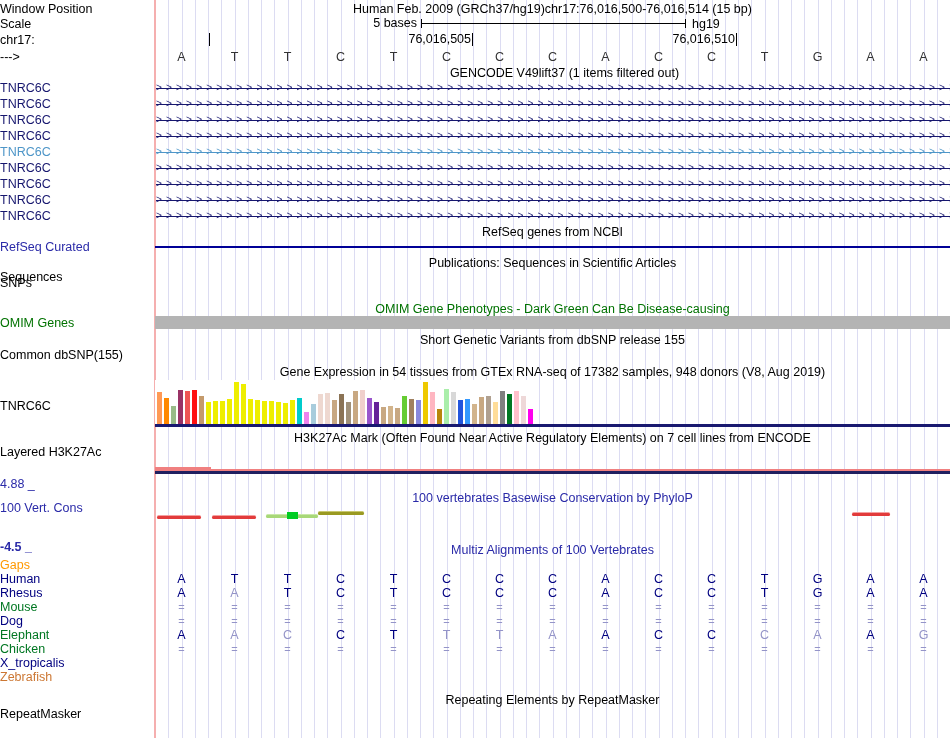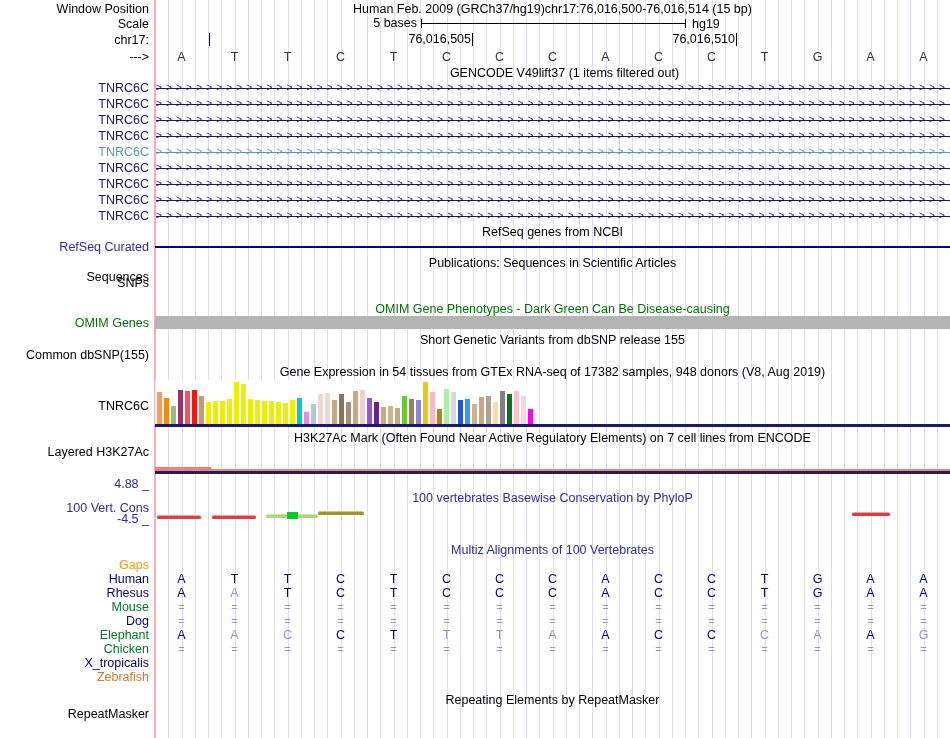--- a/index.html
+++ b/index.html
@@ -1,21 +1,21 @@
 <!DOCTYPE html>
 <html><head>
 <meta charset="utf-8">
 <style>
   html,body{margin:0;padding:0;background:#fff;}
   #screen{position:relative;width:950px;height:738px;background:#fff;overflow:hidden;
           font-family:"Liberation Sans",sans-serif;font-size:12.5px;color:#000;}
   .gridlines{position:absolute;left:155px;top:0;width:795px;height:738px;z-index:0;
              background:repeating-linear-gradient(to right,#DCDCF2 0 1px,transparent 1px 13.25px);}
   .guide{position:absolute;left:154px;top:0;width:2px;height:738px;background:#F5AFAF;z-index:1;}
-  .llabel{position:absolute;left:0;width:149px;text-align:right;height:14px;line-height:14px;
+  .llabel{position:absolute;left:0;width:149px;height:14px;line-height:14px;
           white-space:nowrap;z-index:3;}
   .ctitle{position:absolute;left:155px;width:795px;text-align:center;height:14px;line-height:14px;
           white-space:nowrap;z-index:3;}
   .tick{position:absolute;width:1px;background:#000;z-index:3;}
   .hline{position:absolute;z-index:3;}
   .blue{color:#2A2AA8;}
   .green{color:#007200;}
   .rnum{position:absolute;height:13px;line-height:13px;text-align:right;z-index:3;}
   .gene-row{position:absolute;left:0;width:950px;height:14px;z-index:2;}
   .gene-line{position:absolute;left:156px;right:0;top:1px;height:12px;overflow:hidden;
@@ -202,21 +202,21 @@
   <div class="ctitle blue" style="top:491px;">100 vertebrates Basewise Conservation by PhyloP</div>
   <div class="llabel blue" style="top:501px;">100 Vert. Cons</div>
   <div id="phylop-marks">
       <div class="mark" style="left: 157px; top: 516px; width: 44px; height: 3px; background: rgb(226, 59, 59); box-shadow: rgb(244, 160, 160) 0px -1px 0px;"></div>
       <div class="mark" style="left: 212px; top: 516px; width: 44px; height: 3px; background: rgb(226, 59, 59); box-shadow: rgb(244, 160, 160) 0px -1px 0px;"></div>
       <div class="mark" style="left: 266px; top: 515px; width: 52px; height: 3px; background: rgb(168, 216, 120); box-shadow: rgb(200, 232, 168) 0px -1px 0px;"></div>
       <div class="mark" style="left: 287px; top: 512px; width: 11px; height: 7px; background: rgb(0, 204, 34); border-radius: 0px;"></div>
       <div class="mark" style="left: 318px; top: 512px; width: 46px; height: 3px; background: rgb(154, 154, 34); box-shadow: rgb(200, 200, 112) 0px -1px 0px;"></div>
       <div class="mark" style="left: 852px; top: 513px; width: 38px; height: 3px; background: rgb(226, 59, 59); box-shadow: rgb(244, 160, 160) 0px -1px 0px;"></div>
     </div>
-  <div class="llabel blue" style="top:512px;">-4.5 _</div>
+  <div class="llabel blue" style="top:540px;font-weight:bold;">-4.5 _</div>
 
   <div class="ctitle blue" style="top:543px;">Multiz Alignments of 100 Vertebrates</div>
   <div id="align-rows">
       <div class="align-row" style="top: 558px;">
         <div class="llabel" style="top: 0px; color: rgb(255, 153, 0);">Gaps</div>
       </div>
       <div class="align-row" style="top: 572px;">
         <div class="llabel" style="top: 0px; color: rgb(0, 0, 128);">Human</div>
         <div class="acell" style="left: 155px; color: rgb(0, 0, 128);">A</div>
         <div class="acell" style="left: 208px; color: rgb(0, 0, 128);">T</div>

